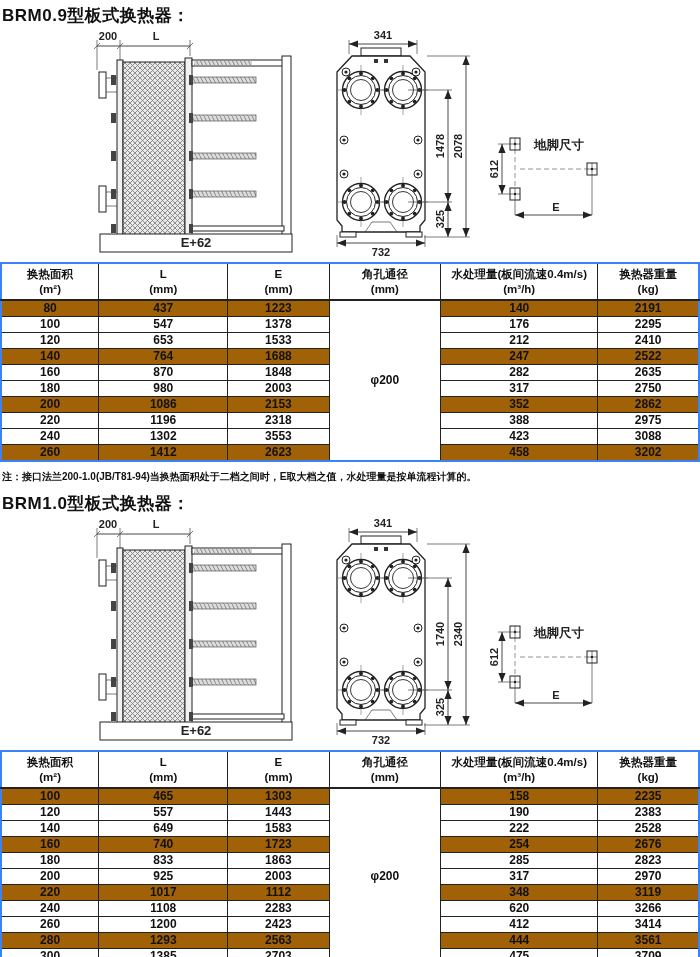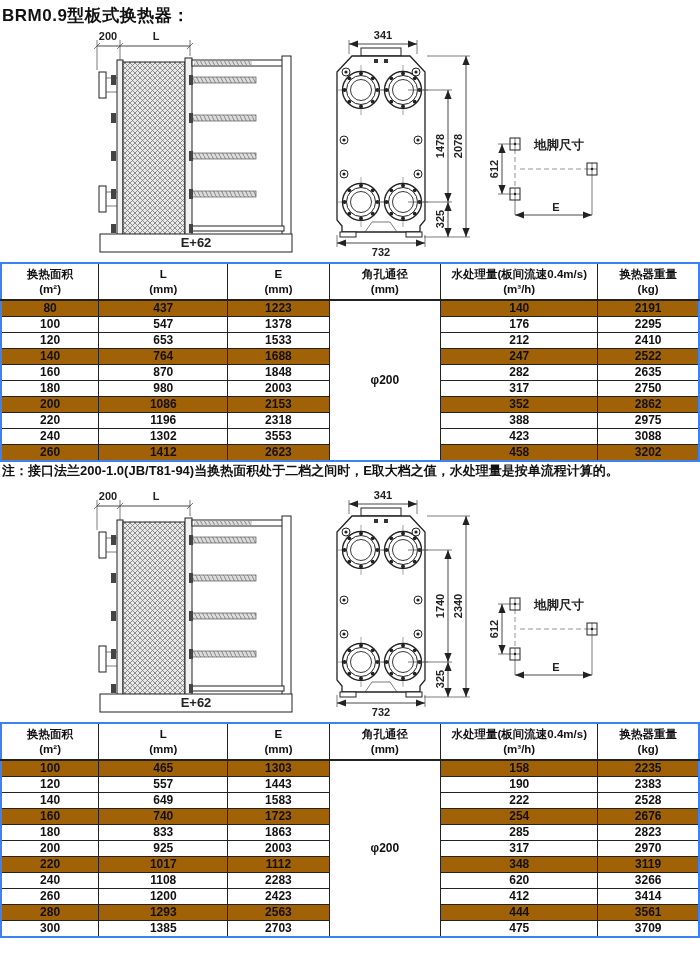--- a/index.html
+++ b/index.html
@@ -12,21 +12,21 @@
   .dim  { stroke:#333; stroke-width:0.9; fill:none; }
   .thin { stroke:#444; stroke-width:0.7; fill:none; }
   .dash { stroke:#666; stroke-width:0.7; fill:none; stroke-dasharray:5 3; }
   .solid { fill:#ffffff; stroke:#222; stroke-width:1; }
   table.spec { width:100%; border-collapse:collapse; table-layout:fixed; border:2px solid #3b82f6; margin-top:4px; }
   table.spec th, table.spec td { border:1px solid #222; text-align:center; font-weight:bold; }
   table.spec th { font-size:11.5px; line-height:15px; padding:3px 0 2px 0; border-bottom:2px solid #222; white-space:nowrap; overflow:visible; }
   table.spec td { font-size:12px; height:15px; line-height:13px; padding:0; }
   tr.shade td { background:#a16207; }
   td.port-cell { background:#ffffff !important; font-size:13px; }
-  .note { font-size:13px; font-weight:bold; margin:0 0 8px 2px; white-space:nowrap; }
+  .note { font-size:10px; font-weight:bold; margin:8px 0 8px 2px; white-space:nowrap; }
 </style>
 </head>
 <body>
 
 <svg width="0" height="0" style="position:absolute" aria-hidden="true">
   <defs>
     <pattern id="packHatch" width="5" height="5" patternUnits="userSpaceOnUse">
       <rect width="5" height="5" fill="#e9e9e9"></rect>
       <path d="M0,0 L5,5 M5,0 L0,5" stroke="#777" stroke-width="0.8"></path>
     </pattern>
@@ -279,20 +279,21 @@
             <td>458</td>
             <td>3202</td>
           </tr>
         </tbody>
     </table>
 
     <div class="note">注：接口法兰200-1.0(JB/T81-94)当换热面积处于二档之间时，E取大档之值，水处理量是按单流程计算的。</div>
   </div>
 
   <div>
+    <div class="section-title">BRM1.0型板式换热器：</div>
 
     <div class="drawing">
       <svg viewBox="0 0 700 230" width="700" height="230">
         <g>
           <line class="dim" x1="97" y1="18" x2="190" y2="18"></line>
           <line class="thin" x1="97" y1="12" x2="97" y2="42"></line>
           <line class="thin" x1="120" y1="12" x2="120" y2="32"></line>
           <line class="thin" x1="190" y1="12" x2="190" y2="28"></line>
           <path class="thin" d="M94,21 L100,15 M117,21 L123,15 M187,21 L193,15"></path>
           <text class="dimtxt" x="108" y="12" text-anchor="middle">200</text>

